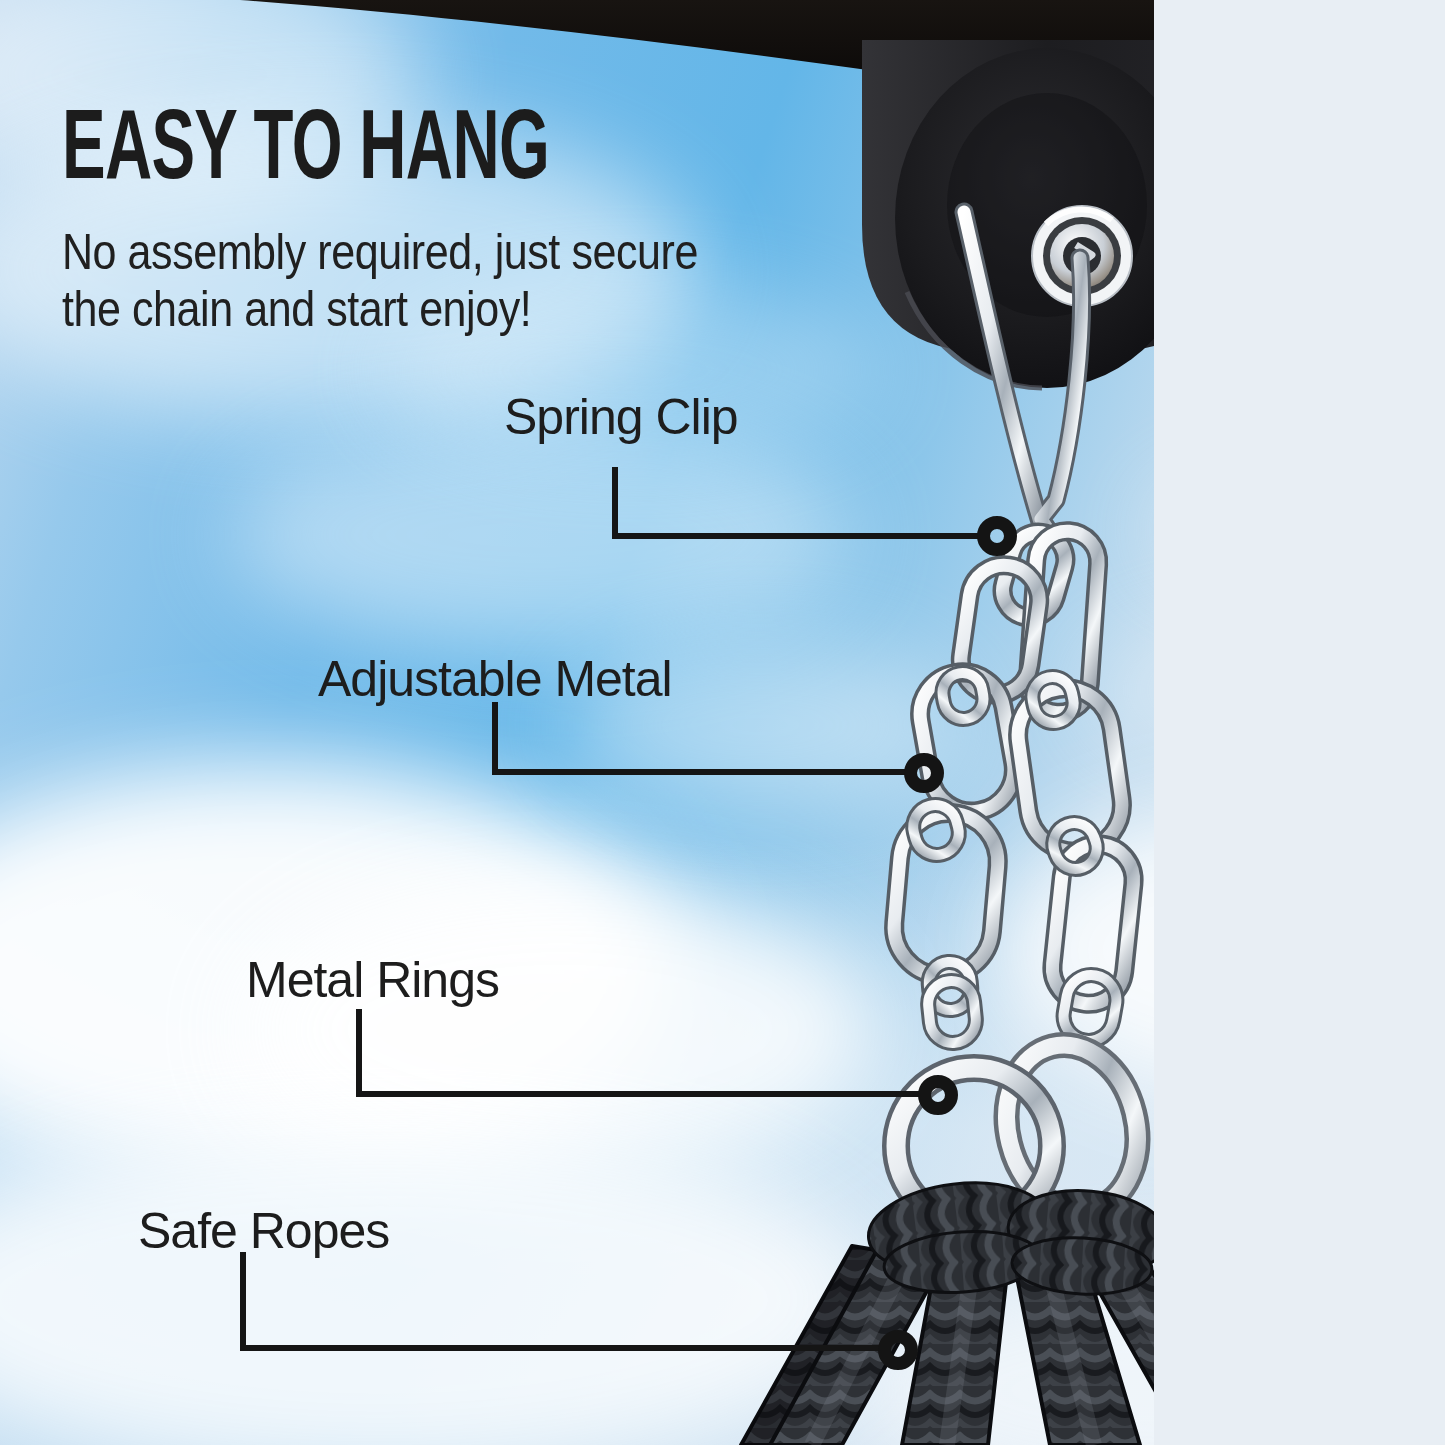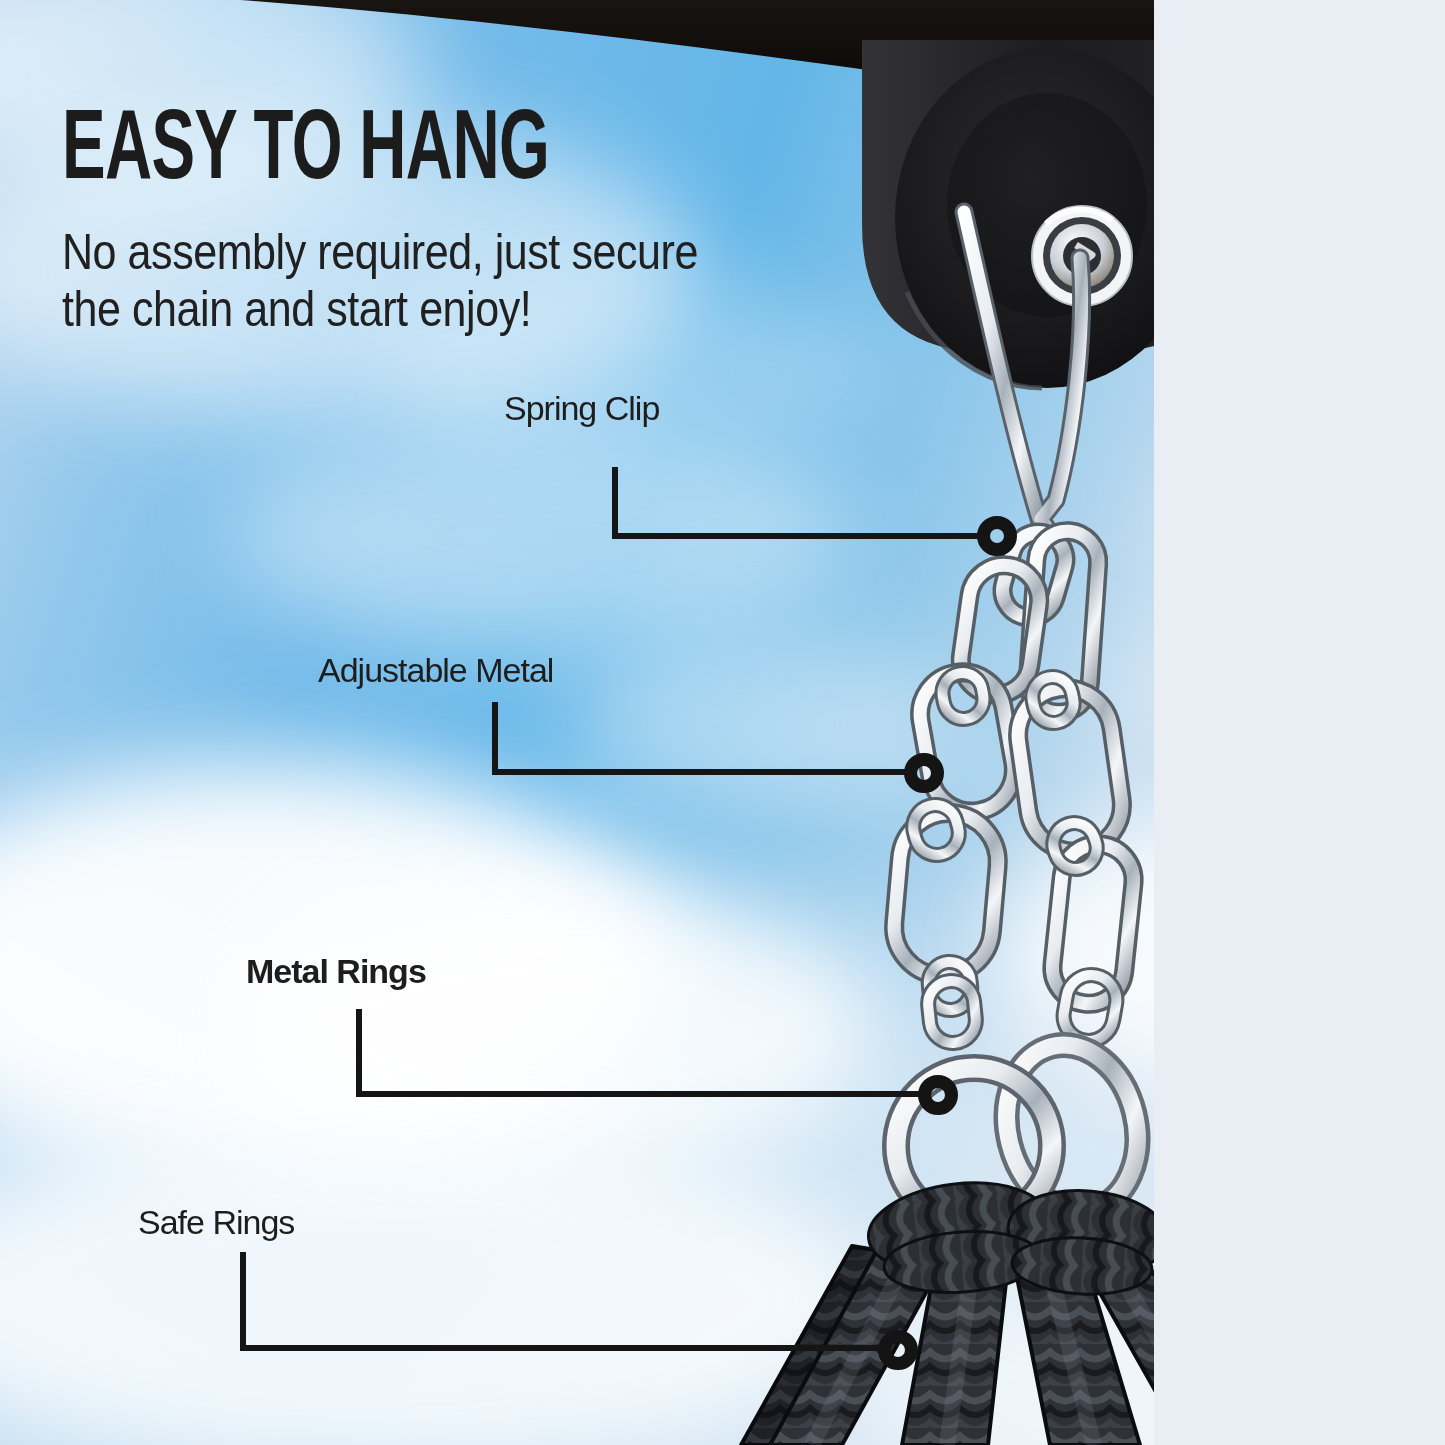--- a/index.html
+++ b/index.html
@@ -33,26 +33,26 @@
     color:#1c1c1c;white-space:nowrap;
     transform:scaleX(.66);transform-origin:left top;
   }
   .subtitle{
     position:absolute;left:62px;top:224px;margin:0;
     font-size:50px;font-weight:400;letter-spacing:-.5px;line-height:57px;
     color:#202020;white-space:nowrap;
     transform:scaleX(.86);transform-origin:left top;
   }
   .callout-label{
-    position:absolute;font-size:34px;font-weight:400;letter-spacing:-1px;
+    position:absolute;font-size:50px;font-weight:400;letter-spacing:-1px;
     color:#1d1d1d;white-space:nowrap;line-height:1.1;
   }
   .lbl-spring{left:504px;top:390px;}
   .lbl-chain {left:318px;top:652px;}
-  .lbl-rings {left:246px;top:953px;font-weight:bold;}
+  .lbl-rings {left:246px;top:953px;}
   .lbl-ropes {left:138px;top:1204px;}
 
   .vline,.hline{position:absolute;background:#151515;}
   .v-spring{left:612px;top:467px;width:6px;height:72px;}
   .h-spring{left:612px;top:533px;width:371px;height:6px;}
   .v-chain {left:492px;top:702px;width:6px;height:73px;}
   .h-chain {left:492px;top:769px;width:418px;height:6px;}
   .v-rings {left:356px;top:1009px;width:6px;height:88px;}
   .h-rings {left:356px;top:1091px;width:568px;height:6px;}
   .v-ropes {left:240px;top:1252px;width:6px;height:99px;}
@@ -284,20 +284,20 @@
     </div>
 
     <div>
       <div class="callout-label lbl-rings">Metal Rings</div>
       <div class="vline v-rings"></div>
       <div class="hline h-rings"></div>
       <div class="dot d-rings"></div>
     </div>
 
     <div>
-      <div class="callout-label lbl-ropes">Safe Rings</div>
+      <div class="callout-label lbl-ropes">Safe Ropes</div>
       <div class="vline v-ropes"></div>
       <div class="hline h-ropes"></div>
       <div class="dot d-ropes"></div>
     </div>
 
   </div>
 </div>
 
 </body></html>

